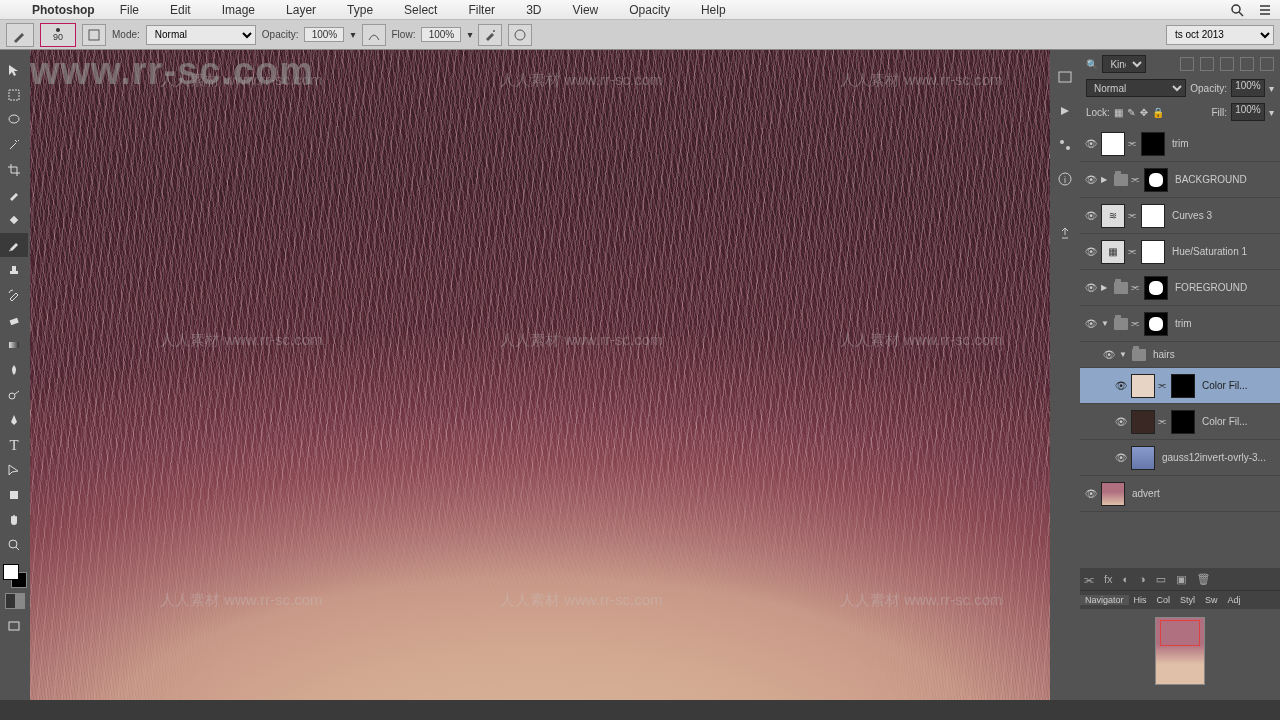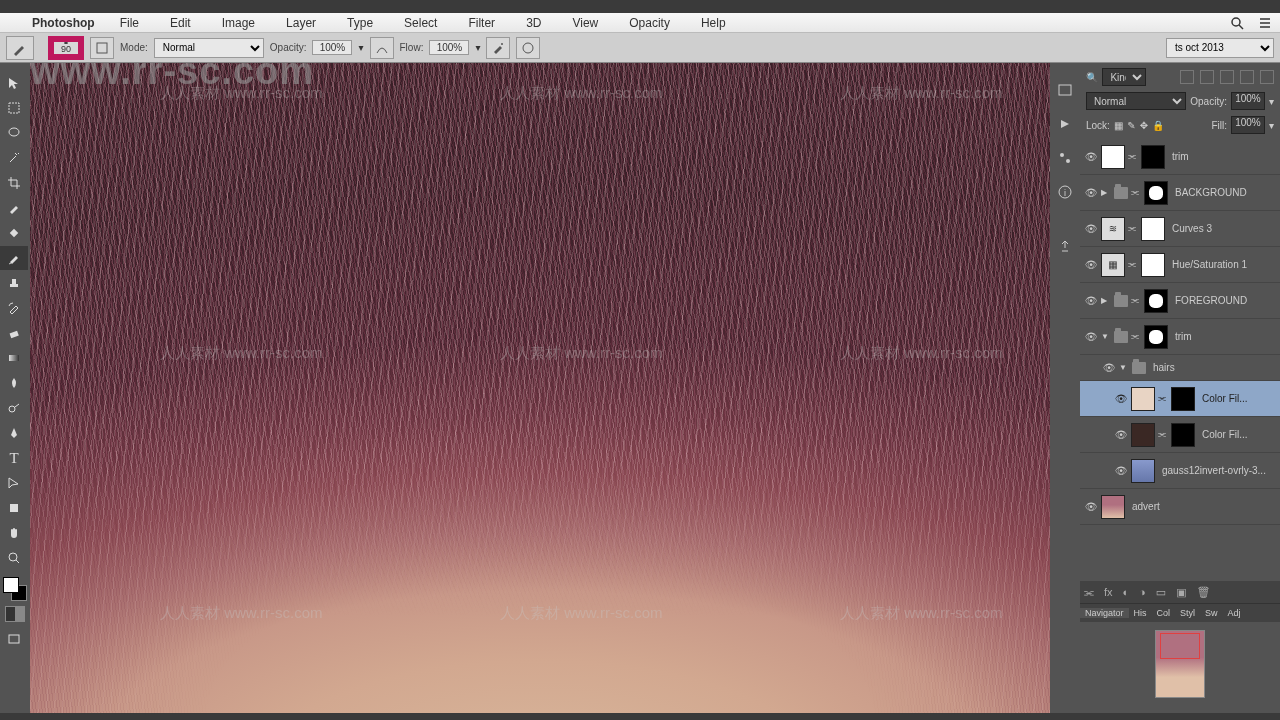--- a/index.html
+++ b/index.html
@@ -1,28 +1,28 @@
 <!DOCTYPE html>
 <html><head>
 <meta charset="utf-8">
 <style>
 * { margin: 0; padding: 0; box-sizing: border-box; font-family: "Lucida Grande", Arial, sans-serif; }
 body { width: 1280px; height: 720px; background: #3a3a3a; overflow: hidden; position: relative; }
 
 
-.menubar { height: 20px; background: linear-gradient(#f8f8f8,#e8e8e8); display: flex; align-items: center; padding: 0 8px; font-size: 12px; color: #333; border-bottom: 1px solid #bbb; margin-top: 13px; }
+.menubar { height: 20px; background: linear-gradient(#f8f8f8,#e8e8e8); display: flex; align-items: center; padding: 0 8px; font-size: 12px; color: #333; border-bottom: 1px solid #bbb; }
 .menubar .apple { width: 14px; text-align: center; }
 .menubar .app { font-weight: bold; margin: 0 10px; }
 .menubar .menu-item { margin-right: 16px; cursor: default; padding-left: 15px; }
 .menubar .right { margin-left: auto; display: flex; gap: 14px; }
 
 
 .optbar { height: 30px; background: #cfcfcf; border-bottom: 1px solid #888; display: flex; align-items: center; padding: 0 6px; font-size: 10px; color: #333; gap: 6px; }
 .optbar .tool-preset { width: 28px; height: 24px; background: #d8d8d8; border: 1px solid #999; display:flex; align-items:center; justify-content:center;}
-.optbar .brush-sz { width: 36px; height: 24px; background: #d8d8d8; border: 6px solid #be185d; display:flex; flex-direction:column; align-items:center; justify-content:center; font-size:9px;margin-left:8px;}
+.optbar .brush-sz { width: 36px; height: 24px; background: #d8d8d8; border: 1px solid #be185d; display:flex; flex-direction:column; align-items:center; justify-content:center; font-size:9px;}
 .optbar .brush-sz .dot{width:4px;height:4px;background:#333;border-radius:50%;}
 .optbar .iconbtn { width: 24px; height: 22px; background: #d8d8d8; border: 1px solid #999; display:flex;align-items:center;justify-content:center;}
 .optbar select, .optbar .sel { height: 20px; background: #e8e8e8; border: 1px solid #999; font-size: 10px; padding: 0 4px; }
 .optbar .lbl { color: #444; }
 .optbar .pct { width: 40px; background: #e8e8e8; border: 1px solid #999; text-align: center; padding:1px 2px;}
 .workspace-sel { margin-left: auto; width: 108px; }
 
 .watermark-overlay{position:absolute;left:30px;top:50px;right:200px;color:rgba(150,150,150,0.6);font-size:38px;font-weight:bold;pointer-events:none;z-index:5;letter-spacing:1px;}
 
 

